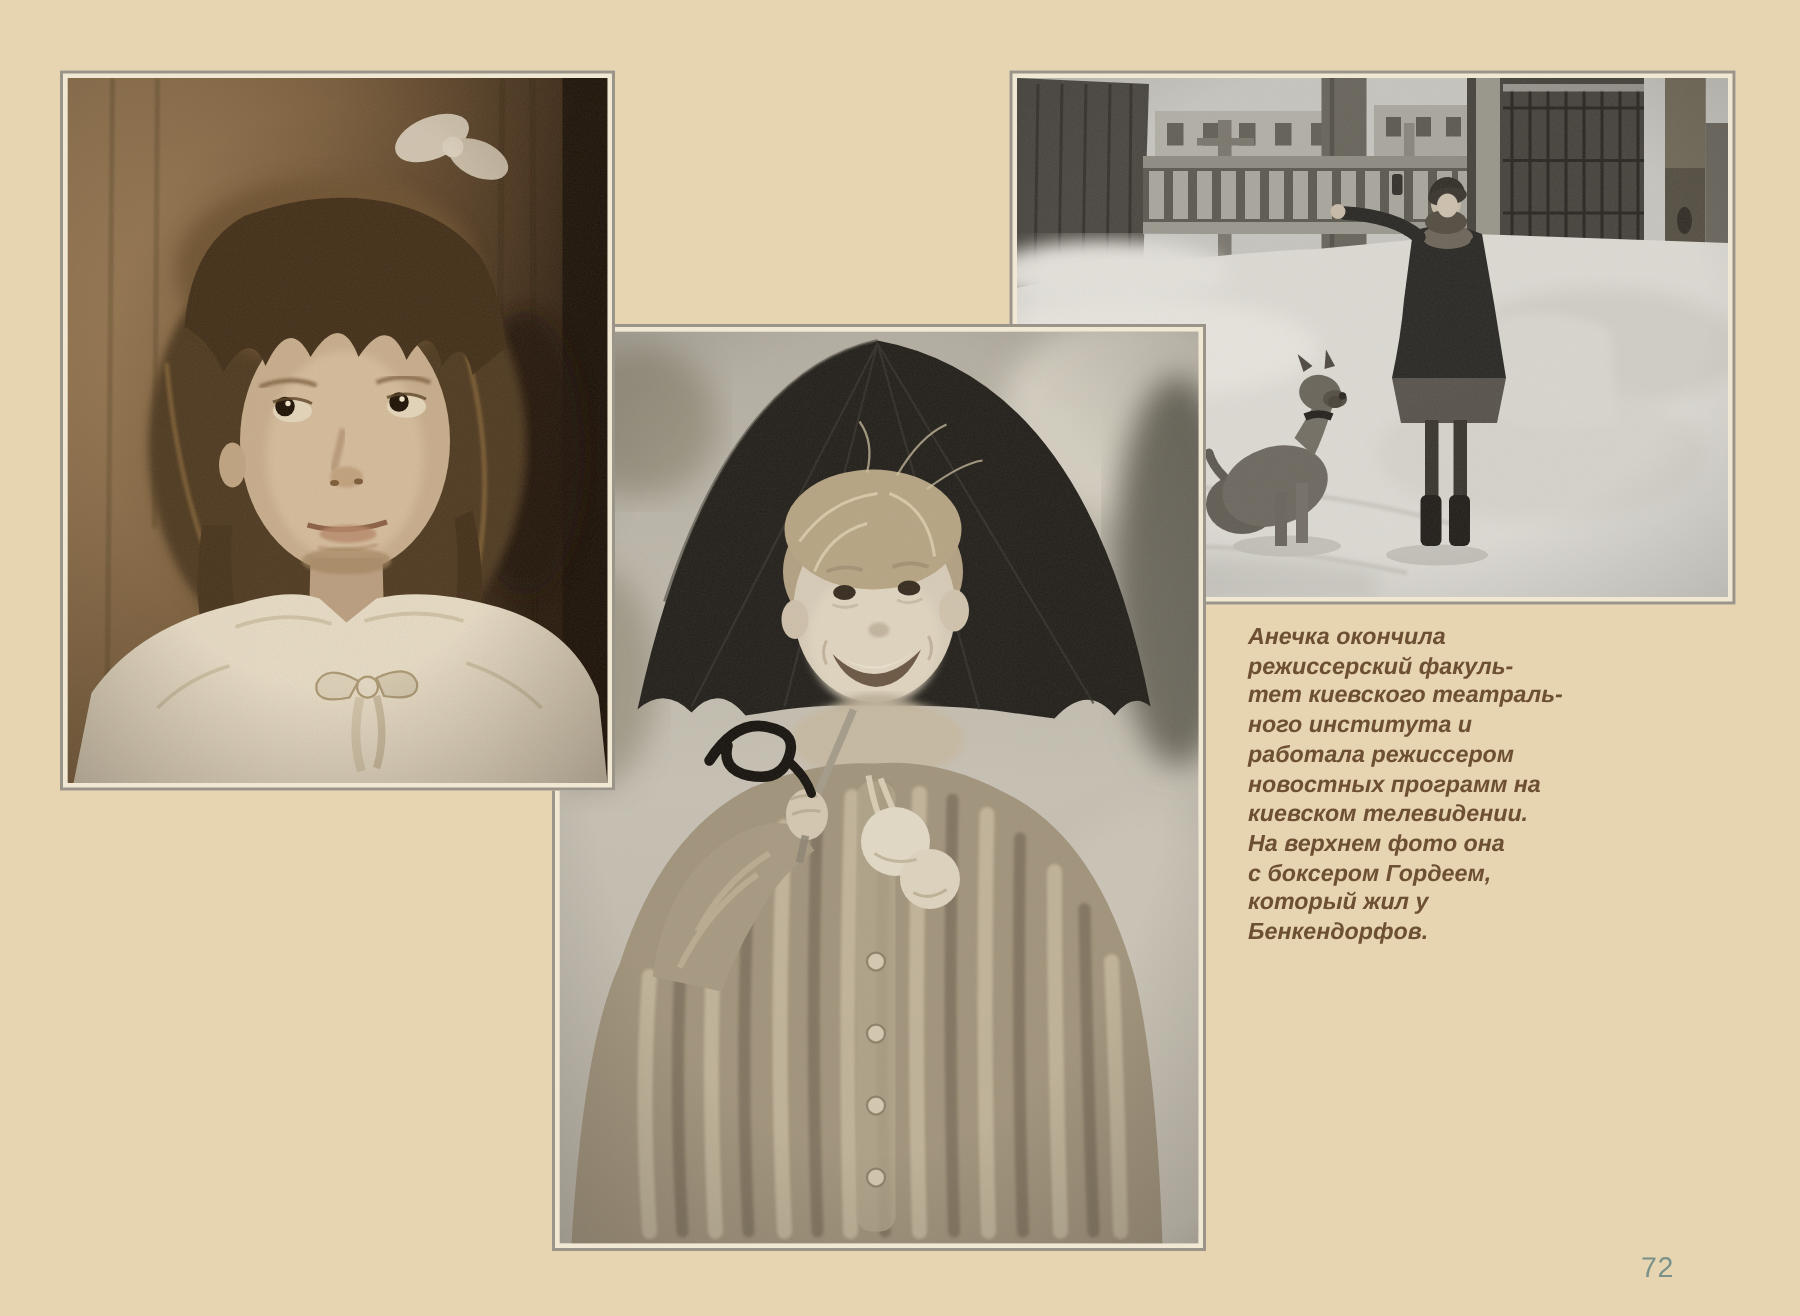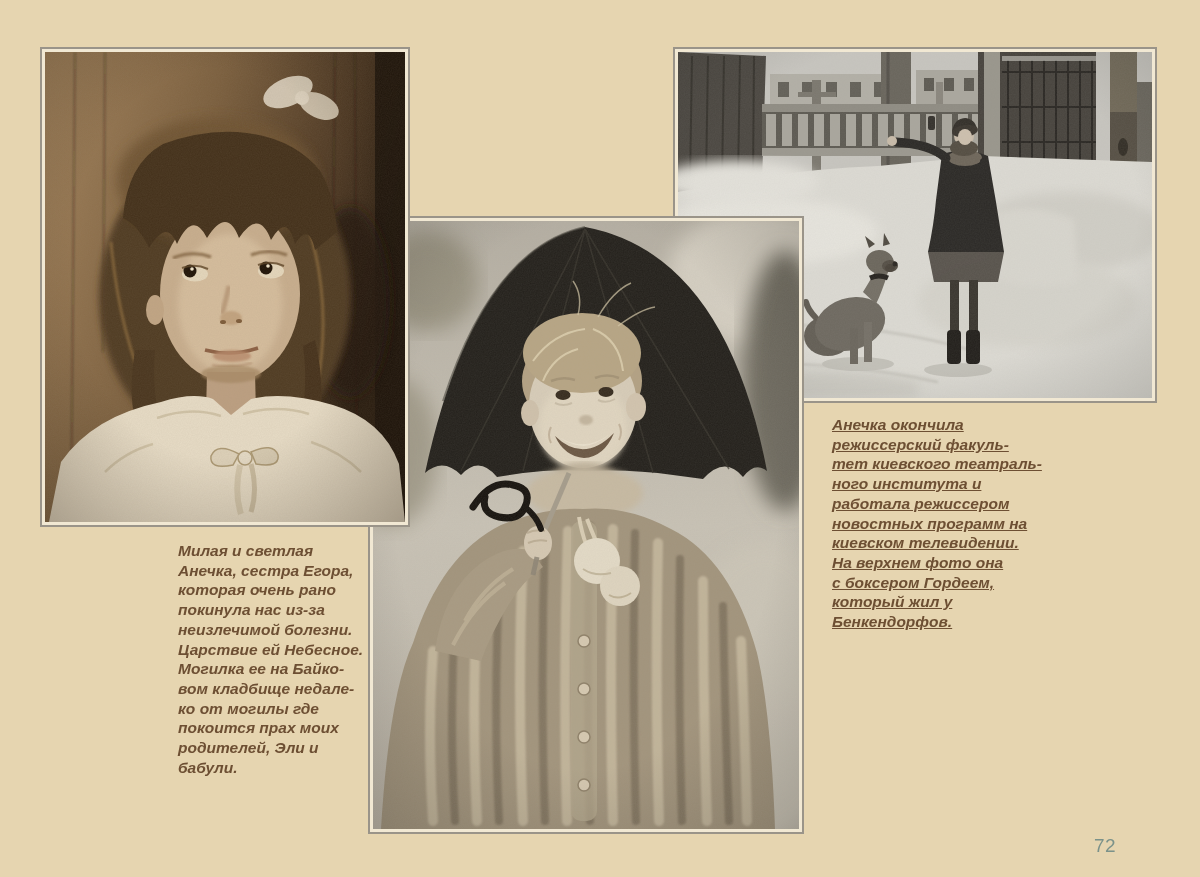--- a/index.html
+++ b/index.html
@@ -5,21 +5,21 @@
   html,body{margin:0;padding:0;}
   body{background:#e6d5b0;font-family:"Liberation Sans",sans-serif;}
   .page{position:relative;width:1200px;height:877px;overflow:hidden;background:#e6d5b0;}
   .photo{position:absolute;box-sizing:border-box;border:2px solid #9a9489;background:#f1e8d3;padding:3px;}
   .photo svg{display:block;width:100%;height:100%;}
   #photo-portrait{left:40px;top:47px;width:370px;height:480px;z-index:3;}
   #photo-umbrella{left:368px;top:216px;width:436px;height:618px;z-index:2;}
   #photo-winter{left:673px;top:47px;width:484px;height:356px;z-index:1;}
   .caption{position:absolute;font-weight:bold;font-style:italic;font-size:15.5px;line-height:19.7px;white-space:pre-line;z-index:4;color:#6d4f33;}
   #caption-left{left:178px;top:541px;width:240px;}
-  #caption-right{left:832px;top:415px;width:262px;text-decoration:underline;}
+  #caption-right{left:832px;top:415px;width:262px;}
   .page-number{position:absolute;left:1094px;top:835px;font-size:19px;letter-spacing:0.5px;color:#7b928a;z-index:4;}
 </style>
 </head>
 <body>
 
 <div class="page" style="background: rgb(230, 213, 176);">
 
   <div class="photo" id="photo-portrait">
     <svg viewBox="0 0 360 470" preserveAspectRatio="none" xmlns="http://www.w3.org/2000/svg">
       <defs>
@@ -401,32 +401,20 @@
         <circle cx="217" cy="212" r="2.5" fill="#2b2722"></circle>
         <path d="M191,196 L187,184 L197,192 Z" fill="#4f4a41"></path>
         <path d="M205,194 L206,181 L212,192 Z" fill="#4f4a41"></path>
         <path d="M192,226 Q201,222 210,226" stroke="#26231f" stroke-width="5" fill="none"></path>
       </g>
       <rect width="474" height="346" fill="url(#p3vig)"></rect>
       <rect width="474" height="346" filter="url(#p3n)" opacity="0.5"></rect>
     </svg>
   </div>
 
-  <div class="caption" id="caption-left" style="color: rgb(109, 79, 51);">Милая и светлая
-Анечка, сестра Егора,
-которая очень рано
-покинула нас из-за
-неизлечимой болезни.
-Царствие ей Небесное.
-Могилка ее на Байко-
-вом кладбище недале-
-ко от могилы где
-покоится прах моих
-родителей, Эли и
-бабули.</div>
 
   <div class="caption" id="caption-right" style="color: rgb(109, 79, 51);">Анечка окончила
 режиссерский факуль-
 тет киевского театраль-
 ного института и
 работала режиссером
 новостных программ на
 киевском телевидении.
 На верхнем фото она
 с боксером Гордеем,

